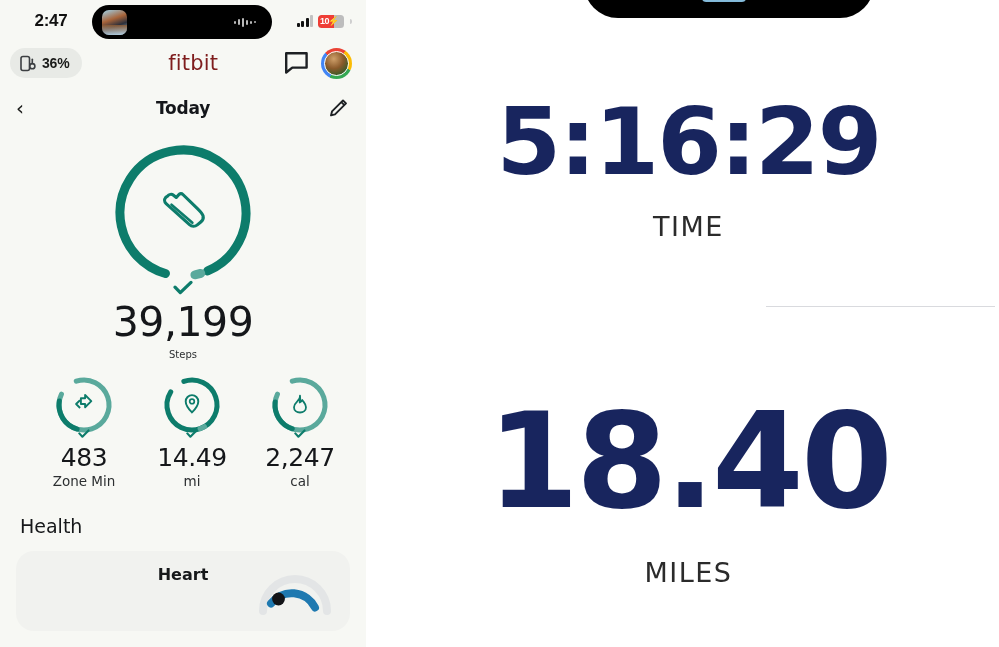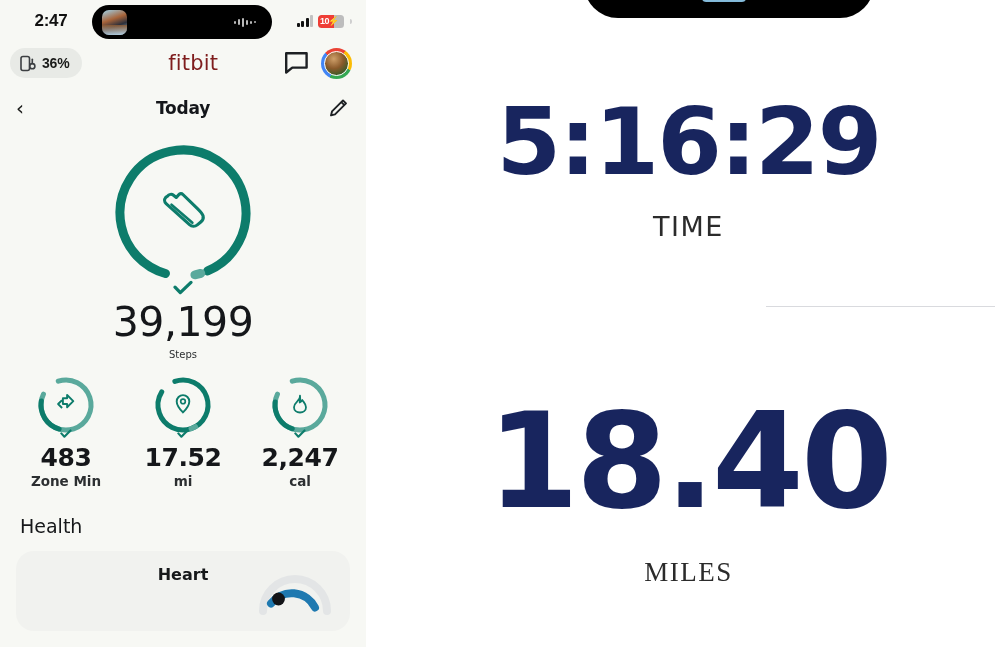--- a/index.html
+++ b/index.html
@@ -200,23 +200,22 @@
   .big-label {
     margin-top: 3px;
     font-size: 10px;
     color:#2c2f31;
     font-family:"DejaVu Sans", sans-serif;
   }
 
   
   .mini-row {
     display:flex;
-    justify-content: space-between;
+    justify-content: flex-end;
     padding: 14px 12px 0 12px;
-    font-weight: bold;
   }
   .mini { display:flex; flex-direction:column; align-items:center; width: 108px;}
   .mini-ring { position:relative; width:62px; height:62px; }
   .mini-ring .mini-icon { position:absolute; left:50%; top:50%; transform:translate(-50%,-55%);}
   .mini-ring .mini-check { position:absolute; left:50%; bottom:-3px; transform:translateX(-50%); }
   .mini-value {
     margin-top: 7px;
     font-size: 25px; color:#15171a;
     letter-spacing:-0.4px;
     font-family:"DejaVu Sans", sans-serif;
@@ -295,21 +294,21 @@
 
   .hr-divider {
     position:absolute;
     left: 400px; right: 4px; top: 306px;
     height: 1px;
     background: #d9dade;
   }
 
   #miles-block { top: 395px; }
   #miles-block .metric-value { font-size: 132px; letter-spacing: -3px; }
-  #miles-block .metric-label { font-size: 27px; margin-top: 30px; font-family: Liberation Serif, serif; }
+  #miles-block .metric-label { font-size: 27px; margin-top: 30px; }
 </style>
 </head>
 <body>
 
 <div id="screen">
 
   <div id="left-panel">
 
     <div class="status-bar">
       <div class="status-time">2:47</div>
@@ -423,21 +422,21 @@
             <circle cx="31" cy="31" r="25" fill="none" stroke="#5aa99c" stroke-width="5" stroke-linecap="round" stroke-dasharray="5 200" transform="rotate(60 31 31)"></circle>
           </svg>
           <svg class="mini-icon" width="17" height="21" viewBox="0 0 17 21">
             <path d="M8.5 1.7c3.5 0 6.3 2.8 6.3 6.3 0 4.6-6.3 11-6.3 11s-6.3-6.4-6.3-11c0-3.5 2.8-6.3 6.3-6.3z" fill="none" stroke="#0d7c6b" stroke-width="1.9" stroke-linejoin="round"></path>
             <circle cx="8.5" cy="8" r="2.3" fill="none" stroke="#0d7c6b" stroke-width="1.7"></circle>
           </svg>
           <svg class="mini-check" width="13" height="10" viewBox="0 0 13 10">
             <path d="M1.8 4.4l3.1 3.3L11 1.4" fill="none" stroke="#0d7c6b" stroke-width="2.1" stroke-linecap="round" stroke-linejoin="round"></path>
           </svg>
         </div>
-        <div class="mini-value">17.52</div>
+        <div class="mini-value">14.49</div>
         <div class="mini-label">mi</div>
       </div>
 
       <div class="mini">
         <div class="mini-ring">
           <svg width="62" height="62" viewBox="0 0 62 62">
             <circle cx="31" cy="31" r="25" fill="none" stroke="#5aa99c" stroke-width="5" stroke-linecap="round" stroke-dasharray="136 21" transform="rotate(-108 31 31)"></circle>
             <circle cx="31" cy="31" r="25" fill="none" stroke="#0d7c6b" stroke-width="5" stroke-linecap="round" stroke-dasharray="34 200" transform="rotate(108 31 31)"></circle>
           </svg>
           <svg class="mini-icon" width="17" height="20" viewBox="0 0 17 20">

